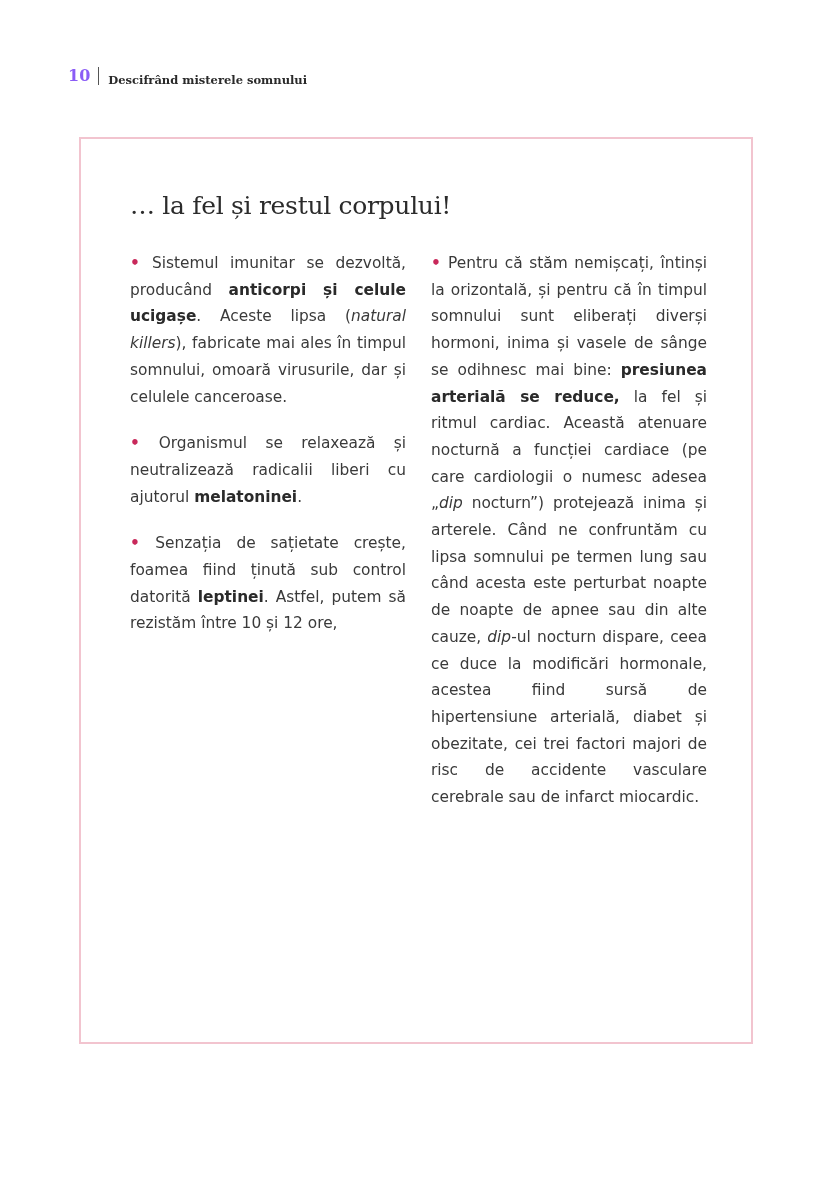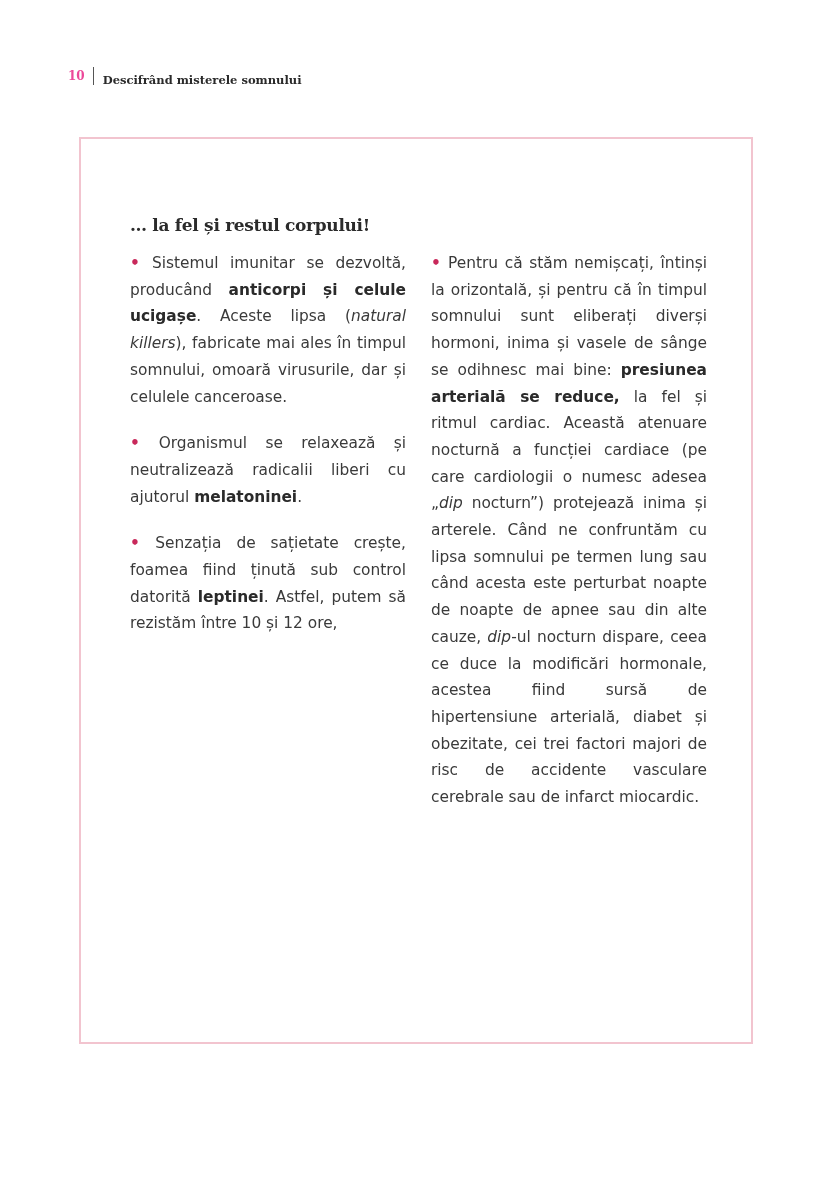--- a/index.html
+++ b/index.html
@@ -1,22 +1,22 @@
 <!DOCTYPE html>
 <html><head>
 <meta charset="utf-8">
 <style>
   html, body { margin: 0; padding: 0; background: #ffffff; }
   body { width: 835px; height: 1200px; position: relative; overflow: hidden; font-family: "DejaVu Sans", sans-serif; color: #3a3a3a; }
   .running-head { position: absolute; left: 68px; top: 64px; display: flex; align-items: center; }
-  .page-num { font-family: "DejaVu Serif", serif; font-weight: bold; font-size: 12px; color: #ec4899; }
+  .page-num { font-family: "DejaVu Serif", serif; font-weight: bold; font-size: 16px; color: #8b5cf6; }
   .sep { width: 1px; height: 18px; background: #555; margin: 0 9px 0 8px; }
   .book-title { font-family: "DejaVu Serif", serif; font-weight: bold; font-size: 11.5px; color: #2a2a2a; margin-top: 9px; }
   .box { position: absolute; left: 79px; top: 137px; width: 674px; height: 907px; border: 2px solid #f2c4cf; box-sizing: border-box; }
-  .section-title { position: absolute; left: 130px; top: 215px; font-family: "DejaVu Serif", serif; font-weight: bold; font-size: 17px; color: #2b2b2b; margin: 0; letter-spacing: -0.3px; }
+  .section-title { position: absolute; left: 130px; top: 191px; font-family: "DejaVu Serif", serif; font-weight: normal; font-size: 25px; color: #2b2b2b; margin: 0; letter-spacing: -0.3px; }
   .col { position: absolute; top: 250px; width: 276px; font-size: 15.4px; line-height: 26.7px; text-align: justify; }
   .col p { margin: 0 0 20px 0; }
   .col-left { left: 130px; }
   .col-right { left: 431px; }
   .bullet { color: #c8285a; font-weight: bold; }
   b { color: #2a2a2a; }
 </style>
 </head>
 <body>
 

